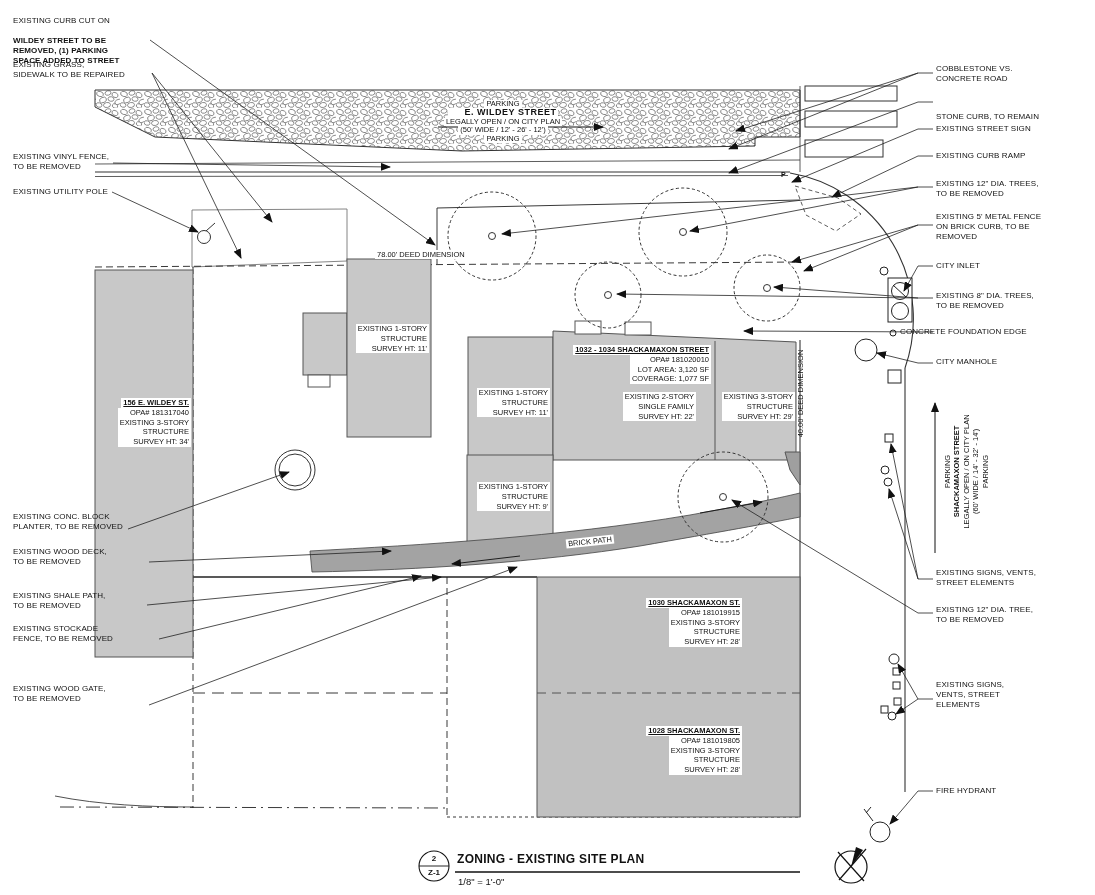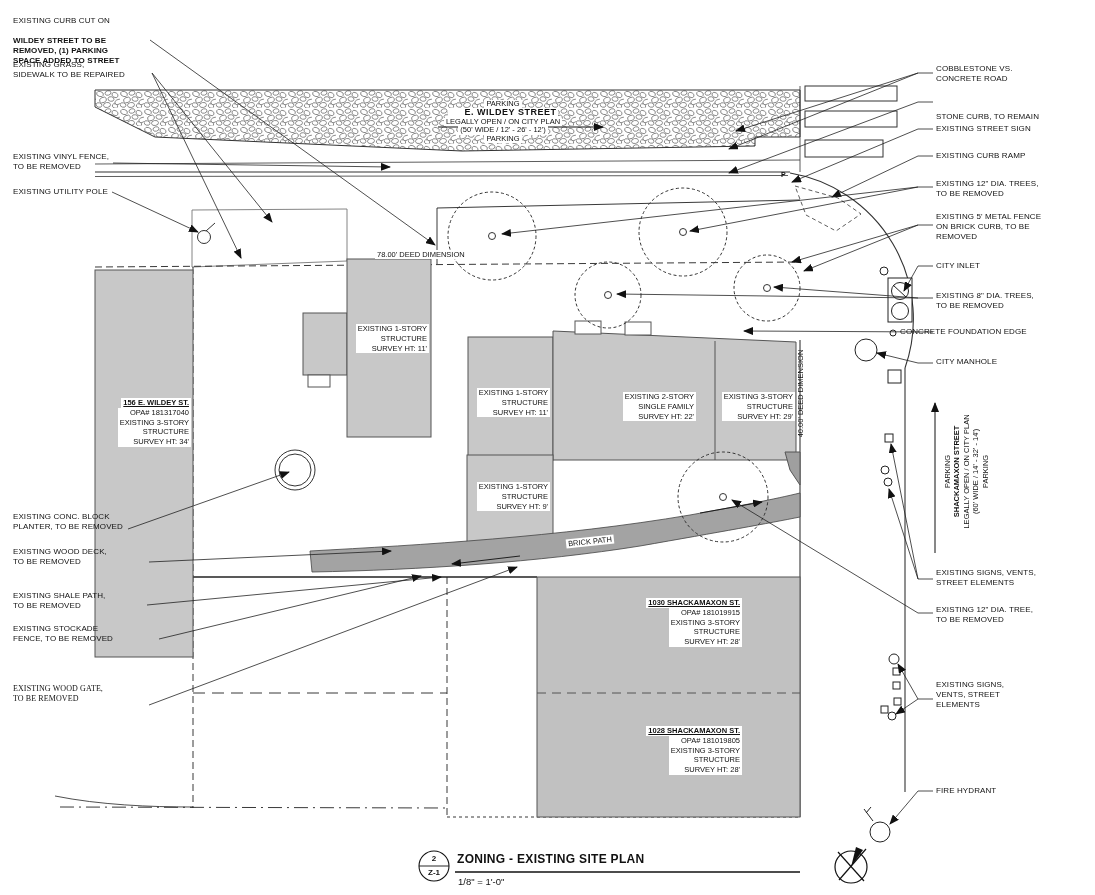--- a/index.html
+++ b/index.html
@@ -220,21 +220,21 @@
 TO BE REMOVED</div>
   <div class="co abs" style="left:13px;top:187px;">EXISTING UTILITY POLE</div>
   <div class="co abs" style="left:13px;top:512px;">EXISTING CONC. BLOCK
 PLANTER, TO BE REMOVED</div>
   <div class="co abs" style="left:13px;top:547px;">EXISTING WOOD DECK,
 TO BE REMOVED</div>
   <div class="co abs" style="left:13px;top:591px;">EXISTING SHALE PATH,
 TO BE REMOVED</div>
   <div class="co abs" style="left:13px;top:624px;">EXISTING STOCKADE
 FENCE, TO BE REMOVED</div>
-  <div class="co abs" style="left:13px;top:684px;font-family:Liberation Serif, serif;">EXISTING WOOD GATE,
+  <div class="co abs" style="left:13px;top:684px;">EXISTING WOOD GATE,
 TO BE REMOVED</div>
 
   <div class="co abs" style="left:936px;top:64px;">COBBLESTONE VS.
 CONCRETE ROAD</div>
   <div class="co abs" style="left:936px;top:112px;">STONE CURB, TO REMAIN</div>
   <div class="co abs" style="left:936px;top:124px;">EXISTING STREET SIGN</div>
   <div class="co abs" style="left:936px;top:151px;">EXISTING CURB RAMP</div>
   <div class="co abs" style="left:936px;top:179px;">EXISTING 12" DIA. TREES,
 TO BE REMOVED</div>
   <div class="co abs" style="left:936px;top:212px;">EXISTING 5' METAL FENCE
@@ -286,20 +286,26 @@
   <div class="bl abs" style="left:349px;top:324px;width:80px;">
     <div class="bb">EXISTING 1-STORY
 STRUCTURE
 SURVEY HT: 11'</div>
   </div>
   <div class="bl abs" style="left:470px;top:388px;width:80px;">
     <div class="bb">EXISTING 1-STORY
 STRUCTURE
 SURVEY HT: 11'</div>
   </div>
+  <div class="bl abs" style="left:556px;top:345px;width:155px;">
+    <div class="bt">1032 - 1034 SHACKAMAXON STREET</div>
+    <div class="bb">OPA# 181020010
+LOT AREA: 3,120 SF
+COVERAGE: 1,077 SF</div>
+  </div>
   <div class="bl abs" style="left:568px;top:392px;width:128px;">
     <div class="bb">EXISTING 2-STORY
 SINGLE FAMILY
 SURVEY HT: 22'</div>
   </div>
   <div class="bl abs" style="left:713px;top:392px;width:82px;">
     <div class="bb">EXISTING 3-STORY
 STRUCTURE
 SURVEY HT: 29'</div>
   </div>

